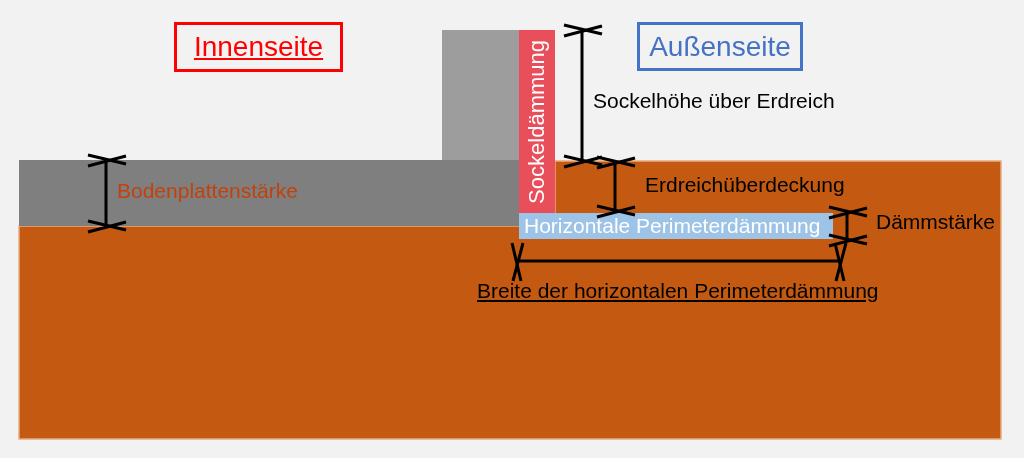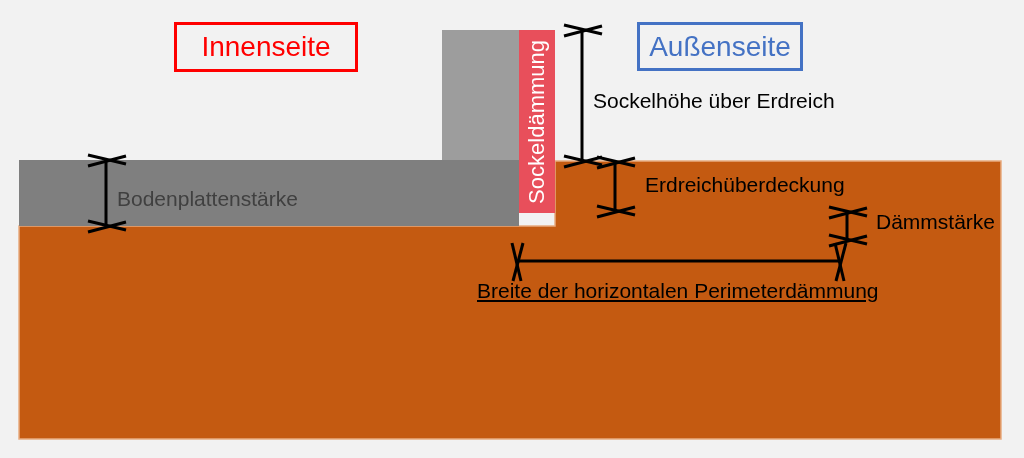--- a/index.html
+++ b/index.html
@@ -53,40 +53,43 @@
   .l-daemm       { left: 860px; top: 211px; }
   .l-breite      { left: 477px; top: 280px; text-decoration: underline; }
 
   
   .box {
     display: flex; align-items: center; justify-content: center;
     font-size: 28px; line-height: 1;
     border: 3px solid; box-sizing: border-box;
     white-space: nowrap;
   }
-  .inn { left: 174px; top: 22px; width: 184px; height: 50px; }
+  .inn { left: 174px; top: 22px; width: 169px; height: 50px; text-decoration: underline; }
   .aus { left: 637px; top: 22px; width: 166px; height: 49px; }
 </style>
 </head>
 <body>
 
 <div class="canvas" style="background: rgb(242, 242, 242);">
 
   <svg class="abs full" viewBox="0 0 1024 458" xmlns="http://www.w3.org/2000/svg">
     <polygon points="19,226 555,226 555,161 1001,161 1001,439 19,439" stroke-width="1.5" style="fill: rgb(196, 90, 17); stroke: rgb(232, 172, 128);"></polygon>
   </svg>
 
   <div class="abs slab" style="background: rgb(127, 127, 127);"></div>
 
   <div class="abs wall" style="background: rgb(157, 157, 157);"></div>
 
   <div class="abs sockel" style="background: rgb(232, 79, 91);">
     <span class="vtext" style="color: rgb(255, 255, 255);">Sockeldämmung</span>
   </div>
 
+  <div class="abs peri" style="background: rgb(157, 195, 230);">
+    <span style="color: rgb(255, 255, 255);">Horizontale Perimeterdämmung</span>
+  </div>
 
   <svg class="abs full dims" viewBox="0 0 1024 458" xmlns="http://www.w3.org/2000/svg" style="stroke: rgb(0, 0, 0);">
 
     <g>
       <line x1="106" y1="160" x2="106" y2="226"></line>
       <line x1="88" y1="155" x2="126" y2="164"></line>
       <line x1="88" y1="166" x2="126" y2="156"></line>
       <line x1="88" y1="221" x2="126" y2="230"></line>
       <line x1="88" y1="232" x2="126" y2="222"></line>
     </g>
@@ -125,21 +128,21 @@
   </svg>
 
   <div class="abs box inn" style="color: rgb(255, 0, 0); border-color: rgb(255, 0, 0);">
     <span>Innenseite</span>
   </div>
 
   <div class="abs box aus" style="color: rgb(68, 114, 196); border-color: rgb(68, 114, 196);">
     <span>Außenseite</span>
   </div>
 
-  <div class="abs lbl l-bodenplatte" style="color: #404040; margin-top: 8px;">Bodenplattenstärke</div>
+  <div class="abs lbl l-bodenplatte" style="color: #c2410c;">Bodenplattenstärke</div>
 
   <div class="abs lbl l-sockelhoehe" style="color: rgb(0, 0, 0);">Sockelhöhe über Erdreich</div>
 
   <div class="abs lbl l-erdreich" style="color: rgb(0, 0, 0);">Erdreichüberdeckung</div>
 
   <div class="abs lbl l-daemm" style="color: rgb(0, 0, 0); margin-left: 16px;">Dämmstärke</div>
 
   <div class="abs lbl l-breite" style="color: rgb(0, 0, 0);">Breite der horizontalen Perimeterdämmung</div>
 </div>
 

